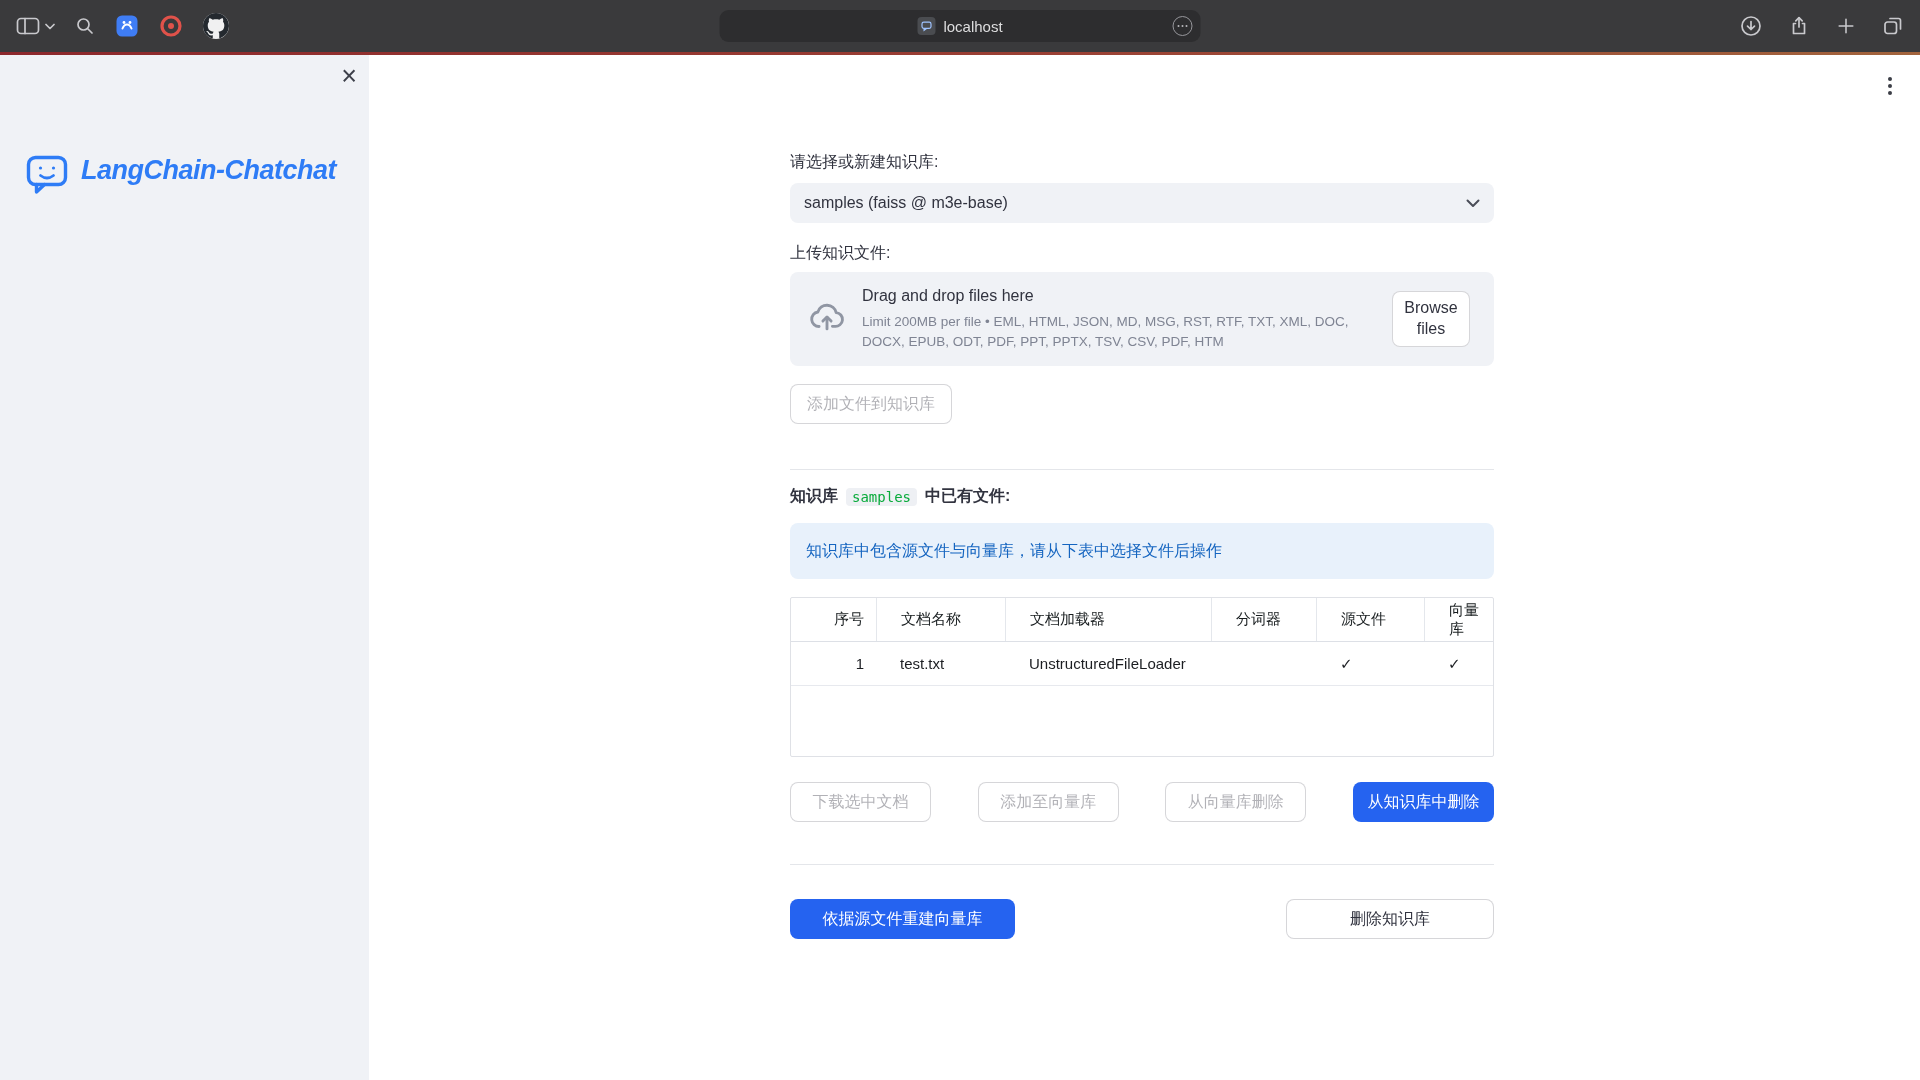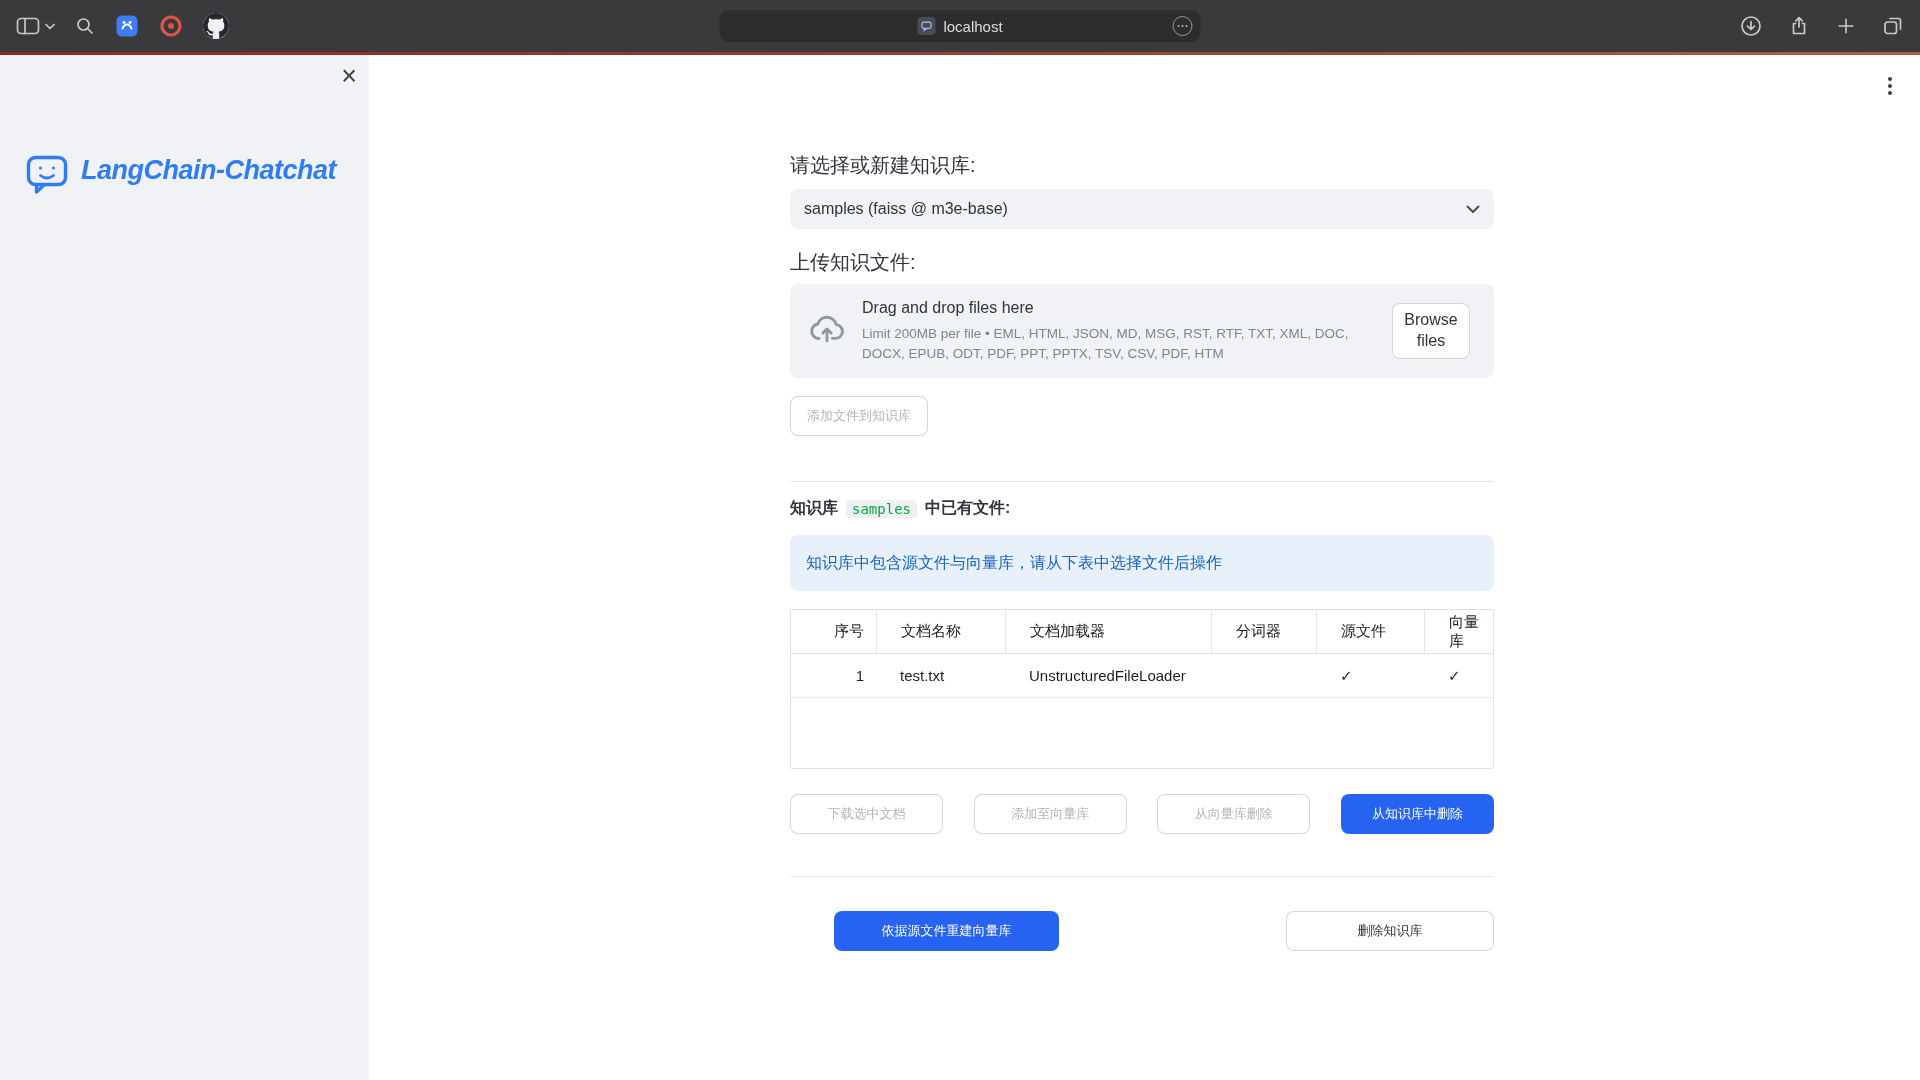--- a/index.html
+++ b/index.html
@@ -59,40 +59,40 @@
   .nav-item.active svg{ stroke:#fff; }
 
   
   .main{ position:absolute; top:0; bottom:0; left:369px; right:0; background:#fff; }
   .kebab{ position:absolute; top:18px; right:24px; display:flex; flex-direction:column;
     gap:3px; cursor:pointer; padding:4px; }
   .kebab i{ width:4px; height:4px; border-radius:50%; background:#3b3e46; }
 
   .content{ position:absolute; left:421px; top:0; width:704px; }
 
-  .field-label{ font-size:20px; color:var(--text); }
+  .field-label{ font-size:16px; color:var(--text); }
   .lbl-1{ margin-top:97px; }
   .selectbox{ margin-top:10px; height:40px; background:#f0f2f6; border-radius:8px;
     display:flex; align-items:center; padding:0 14px; cursor:pointer; }
   .select-value{ font-size:16px; color:var(--text); }
   .selectbox svg{ margin-left:auto; stroke:#4a4d58; fill:none; stroke-width:2; stroke-linecap:round; stroke-linejoin:round;}
 
   .lbl-2{ margin-top:20px; }
   .dropzone{ margin-top:8px; height:94px; background:#f0f2f6; border-radius:8px;
     display:flex; align-items:center; padding:0 24px 0 18px; }
   .dz-icon svg{ stroke:#9096a3; fill:none; stroke-width:1.8; stroke-linecap:round; stroke-linejoin:round;}
   .dz-texts{ margin-left:16px; display:flex; flex-direction:column; gap:7px; }
   .dz-title{ font-size:16px; color:var(--text); }
   .dz-limit{ font-size:13.5px; color:#7f8493; max-width:515px; line-height:1.45; }
   .browse-btn{ margin-left:auto; width:78px; min-height:56px; background:#fff;
     border:1px solid rgba(49,51,63,.2); border-radius:8px; font-size:16px; color:var(--text);
     display:flex; align-items:center; justify-content:center; text-align:center;
     padding:4px 6px; cursor:pointer; line-height:1.3; }
 
-  .btn{ height:40px; border-radius:8px; font-size:13px; display:inline-flex;
+  .btn{ height:40px; border-radius:8px; font-size:16px; display:inline-flex;
     align-items:center; justify-content:center; cursor:pointer;
     border:1px solid transparent; background:#fff; color:var(--text); white-space:nowrap;}
   .btn.disabled{ border-color:rgba(49,51,63,.2); color:rgba(49,51,63,.38); cursor:default; }
   .btn.primary{ background:var(--accent); color:#fff; border:none; }
   .btn.secondary{ border-color:rgba(49,51,63,.2); }
   .add-btn{ margin-top:18px; padding:0 16px; }
 
   .divider{ border:none; border-top:1px solid #e4e6ea; }
   .div-1{ margin-top:45px; }
   .div-2{ margin-top:42px; }
@@ -110,23 +110,23 @@
   .t-head,.t-row{ display:grid; grid-template-columns:85px 129px 206px 105px 108px 69px; height:44px; }
   .t-head{ border-bottom:1px solid #dde0e6; }
   .t-row{ border-bottom:1px solid #e7e9ee; }
   .t-hcell{ display:flex; align-items:center; padding-left:24px; font-size:15px;
     color:#181d1f; font-weight:500; }
   .t-hcell + .t-hcell{ border-left:1px solid #e4e7ec; }
   .t-cell{ display:flex; align-items:center; padding-left:24px; font-size:15px; color:#1c1e22; }
   .num{ justify-content:flex-end; padding-left:0; padding-right:12px; }
 
   .actions{ margin-top:25px; display:flex; justify-content:space-between; }
-  .actions .btn{ width:153px; }
-
-  .bottom-row{ margin-top:34px; display:flex; justify-content:space-between;margin-left:44px; }
+  .actions .btn{ width:141px; }
+
+  .bottom-row{ margin-top:34px; display:flex; justify-content:space-between; }
   .rebuild-btn{ width:225px; }
   .delete-btn{ width:208px; }
 </style>
 </head>
 <body>
 
 <div class="chrome">
   <div class="chrome-left">
     <span class="toggle-cluster">
       <button class="icon-btn">

